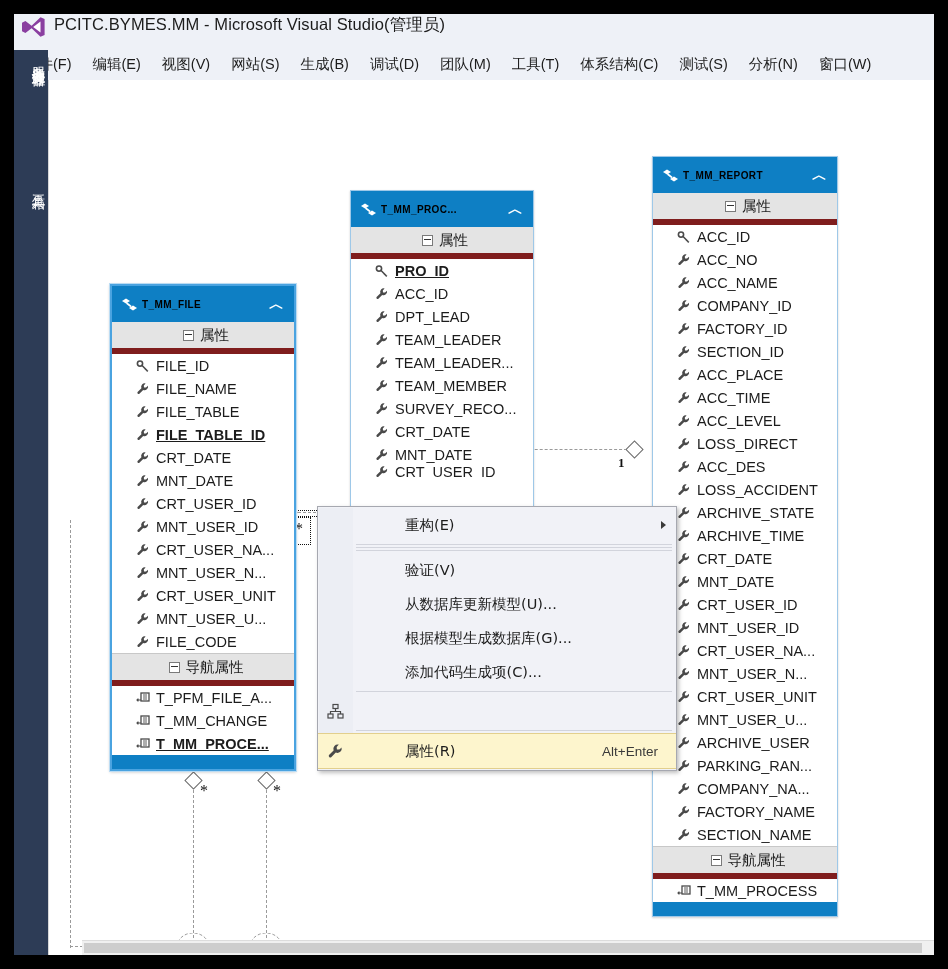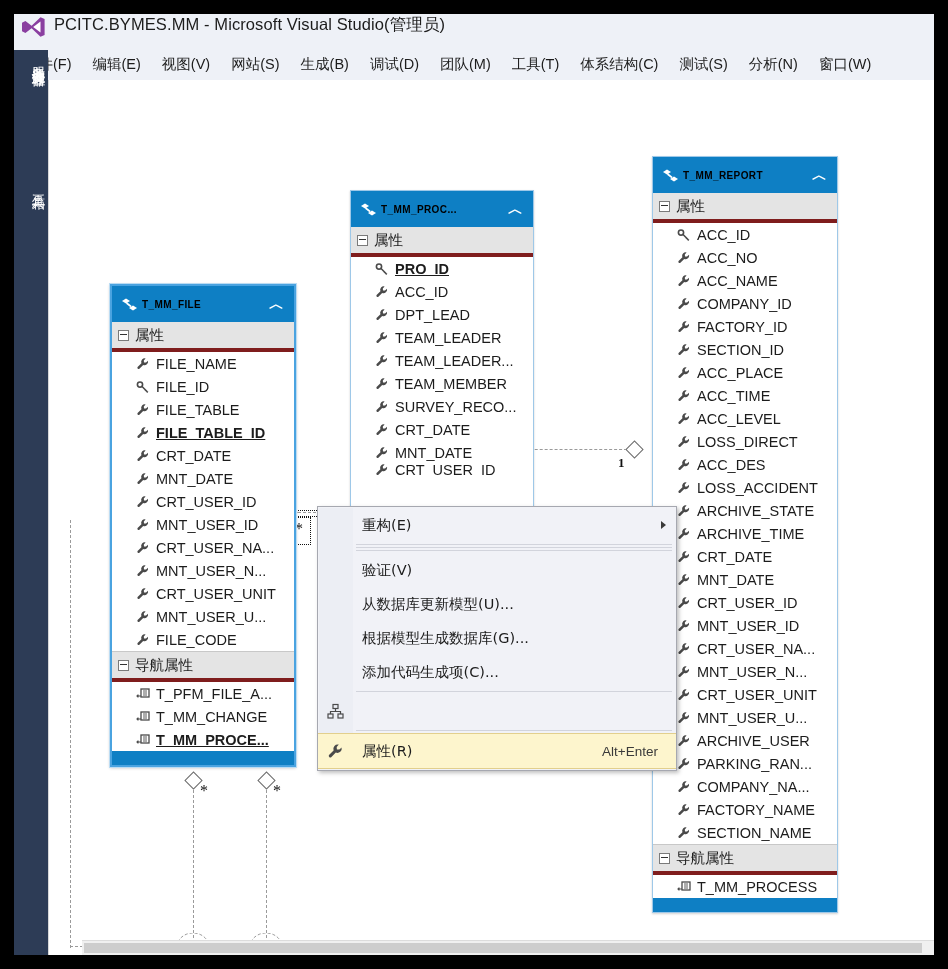--- a/index.html
+++ b/index.html
@@ -50,21 +50,21 @@
 
   
   .canvas{position:absolute;left:34px;right:0;top:66px;bottom:0;background:#ffffff;overflow:hidden;}
 
   
   .entity{position:absolute;background:#ffffff;border:1px solid #9ec8e8;box-shadow:0 1px 2px rgba(0,0,0,.18);}
   .entity.selected{border:2px solid #4aa3e0;box-shadow:0 0 0 1px #bcdcf3, 0 1px 3px rgba(0,0,0,.25);}
   .ent-head{height:36px;background:#0e7fc4;display:flex;align-items:center;padding:0 8px;position:relative;}
   .ent-head .ent-title{color:#000000;font-size:10px;font-weight:bold;letter-spacing:.4px;margin-left:8px;}
   .chev{position:absolute;right:10px;top:50%;transform:translateY(-50%);color:#fff;font-size:15px;font-weight:bold;}
-  .grp-row{height:26px;background:#e4e4e4;display:flex;align-items:center;padding-left:6px;border-bottom:4px solid #7f1d1d;}
+  .grp-row{height:26px;background:#e4e4e4;display:flex;align-items:center;padding-left:6px;border-bottom:6px solid #7f1d1d;justify-content:center;}
   .grp-row .grp-label{font-size:14.5px;color:#1c1c1c;margin-left:6px;font-family:"DejaVu Sans",sans-serif;}
   .exp-box{width:9px;height:9px;border:1px solid #7a7a7a;background:#fff;position:relative;flex:none;}
   .exp-box:after{content:"";position:absolute;left:1px;right:1px;top:3px;height:1px;background:#333;}
   .prop-row{height:23px;display:flex;align-items:center;padding-left:24px;font-size:14.5px;color:#1c1c1c;white-space:nowrap;}
   .prop-row .pname{margin-left:6px;text-align:right;}
   .prop-row.bold .pname{font-weight:bold;text-decoration:underline;}
   .ent-foot{height:14px;background:#0e7fc4;}
   .ent-body{background:#fff;overflow:hidden;}
 
   
@@ -77,21 +77,21 @@
   .rel-h{position:absolute;height:0;border-top:1px dashed #9a9a9a;}
   .diamond{position:absolute;width:11px;height:11px;background:#ffffff;border:1px solid #6b6b6b;transform:rotate(45deg);}
   .card{position:absolute;font-size:13px;color:#111;font-weight:bold;font-family:"Liberation Serif",serif;}
   .card.star{font-size:16px;font-weight:normal;}
   .sel-rel{position:absolute;border:1px dotted #111;background:rgba(255,255,255,0);}
 
   
   .ctxmenu{position:absolute;background:#f1f2f7;border:1px solid #a6a8b0;box-shadow:2px 2px 4px rgba(0,0,0,.25);
     width:358px;padding:1px 0;}
   .ctx-gutter{position:absolute;left:1px;top:1px;bottom:1px;width:34px;background:#eceef4;}
-  .ctx-item{position:relative;height:34px;display:flex;align-items:center;z-index:2;}
+  .ctx-item{position:relative;height:34px;display:flex;align-items:center;z-index:2;gap:43px;}
   .ctx-item .ci-icon{width:34px;height:34px;display:flex;align-items:center;justify-content:center;flex:none;}
   .ctx-item .ci-label{font-size:14.5px;color:#1c1c1c;padding-left:10px;flex:1;white-space:nowrap;
     font-family:"DejaVu Sans",sans-serif;}
   .ctx-item .ci-accel{font-size:13.5px;color:#3a3a3a;padding-right:18px;white-space:nowrap;}
   .ctx-item .ci-arrow{position:absolute;right:10px;width:0;height:0;border-top:4px solid transparent;
     border-bottom:4px solid transparent;border-left:5px solid #3a3a3a;}
   .ctx-item.highlight{background:#fdf5cd;border-top:1px solid #e2cf8d;border-bottom:1px solid #e2cf8d;}
   .ctx-sep{height:1px;background:#d2d4dc;margin:2px 4px 2px 38px;position:relative;z-index:2;}
 
   
@@ -329,33 +329,33 @@
         <span class="chev">︿</span>
       </div>
       <div class="ent-body">
         <div class="grp-row">
           <span class="exp-box"></span>
           <span class="grp-label">属性</span>
         </div>
         <div class="prop-row">
               <span class="ico">
                 <svg width="14" height="14" viewBox="0 0 14 14">
-                  <path d="M9.6 1.4 a3.6 3.6 0 0 0 -4.2 4.8 L1.6 10 a1.3 1.3 0 0 0 1.8 1.8 l3.8 -3.8 a3.6 3.6 0 0 0 4.8 -4.2 L10 5.6 L8 5.4 L7.8 3.4 Z" fill="#4a4a4a"></path>
-                </svg>
-              </span>
-              <span class="pname">FILE_NAME</span>
-            </div>
-        <div class="prop-row">
-              <span class="ico">
-                <svg width="14" height="14" viewBox="0 0 14 14">
                   <circle cx="4" cy="4.6" r="2.6" fill="none" stroke="#4a4a4a" stroke-width="1.6"></circle>
                   <path d="M5.8 6.3 L11 11.5 M9 9.6 l1.4 1.4 M10.6 11.2 l1.2 1.2" stroke="#4a4a4a" stroke-width="1.6"></path>
                 </svg>
               </span>
               <span class="pname">FILE_ID</span>
+            </div>
+        <div class="prop-row">
+              <span class="ico">
+                <svg width="14" height="14" viewBox="0 0 14 14">
+                  <path d="M9.6 1.4 a3.6 3.6 0 0 0 -4.2 4.8 L1.6 10 a1.3 1.3 0 0 0 1.8 1.8 l3.8 -3.8 a3.6 3.6 0 0 0 4.8 -4.2 L10 5.6 L8 5.4 L7.8 3.4 Z" fill="#4a4a4a"></path>
+                </svg>
+              </span>
+              <span class="pname">FILE_NAME</span>
             </div>
         <div class="prop-row">
               <span class="ico">
                 <svg width="14" height="14" viewBox="0 0 14 14">
                   <path d="M9.6 1.4 a3.6 3.6 0 0 0 -4.2 4.8 L1.6 10 a1.3 1.3 0 0 0 1.8 1.8 l3.8 -3.8 a3.6 3.6 0 0 0 4.8 -4.2 L10 5.6 L8 5.4 L7.8 3.4 Z" fill="#4a4a4a"></path>
                 </svg>
               </span>
               <span class="pname">FILE_TABLE</span>
             </div>
         <div class="prop-row bold">

